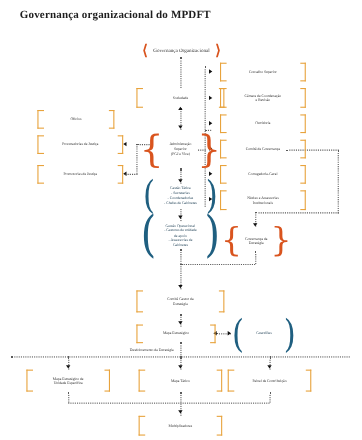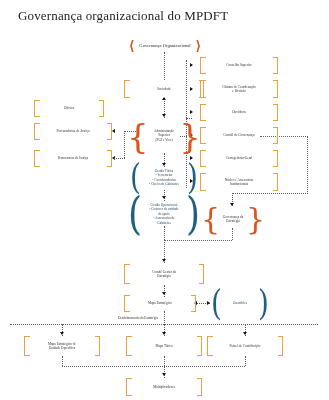--- a/index.html
+++ b/index.html
@@ -13,22 +13,22 @@
     position: relative;
     overflow: hidden;
     font-family: "Liberation Serif", "DejaVu Serif", serif;
     color: #2b2b2b;
   }
 
   #page-title {
     position: absolute;
     left: 18px;
     top: 8px;
-    font-size: 13px;
-    font-weight: normal;
+    font-size: 10px;
+    font-weight: bold;
     letter-spacing: 0.15px;
     color: #1e1e1e;
     white-space: nowrap;
   }
 
   
   .node {
     position: absolute;
     display: flex;
     align-items: center;

